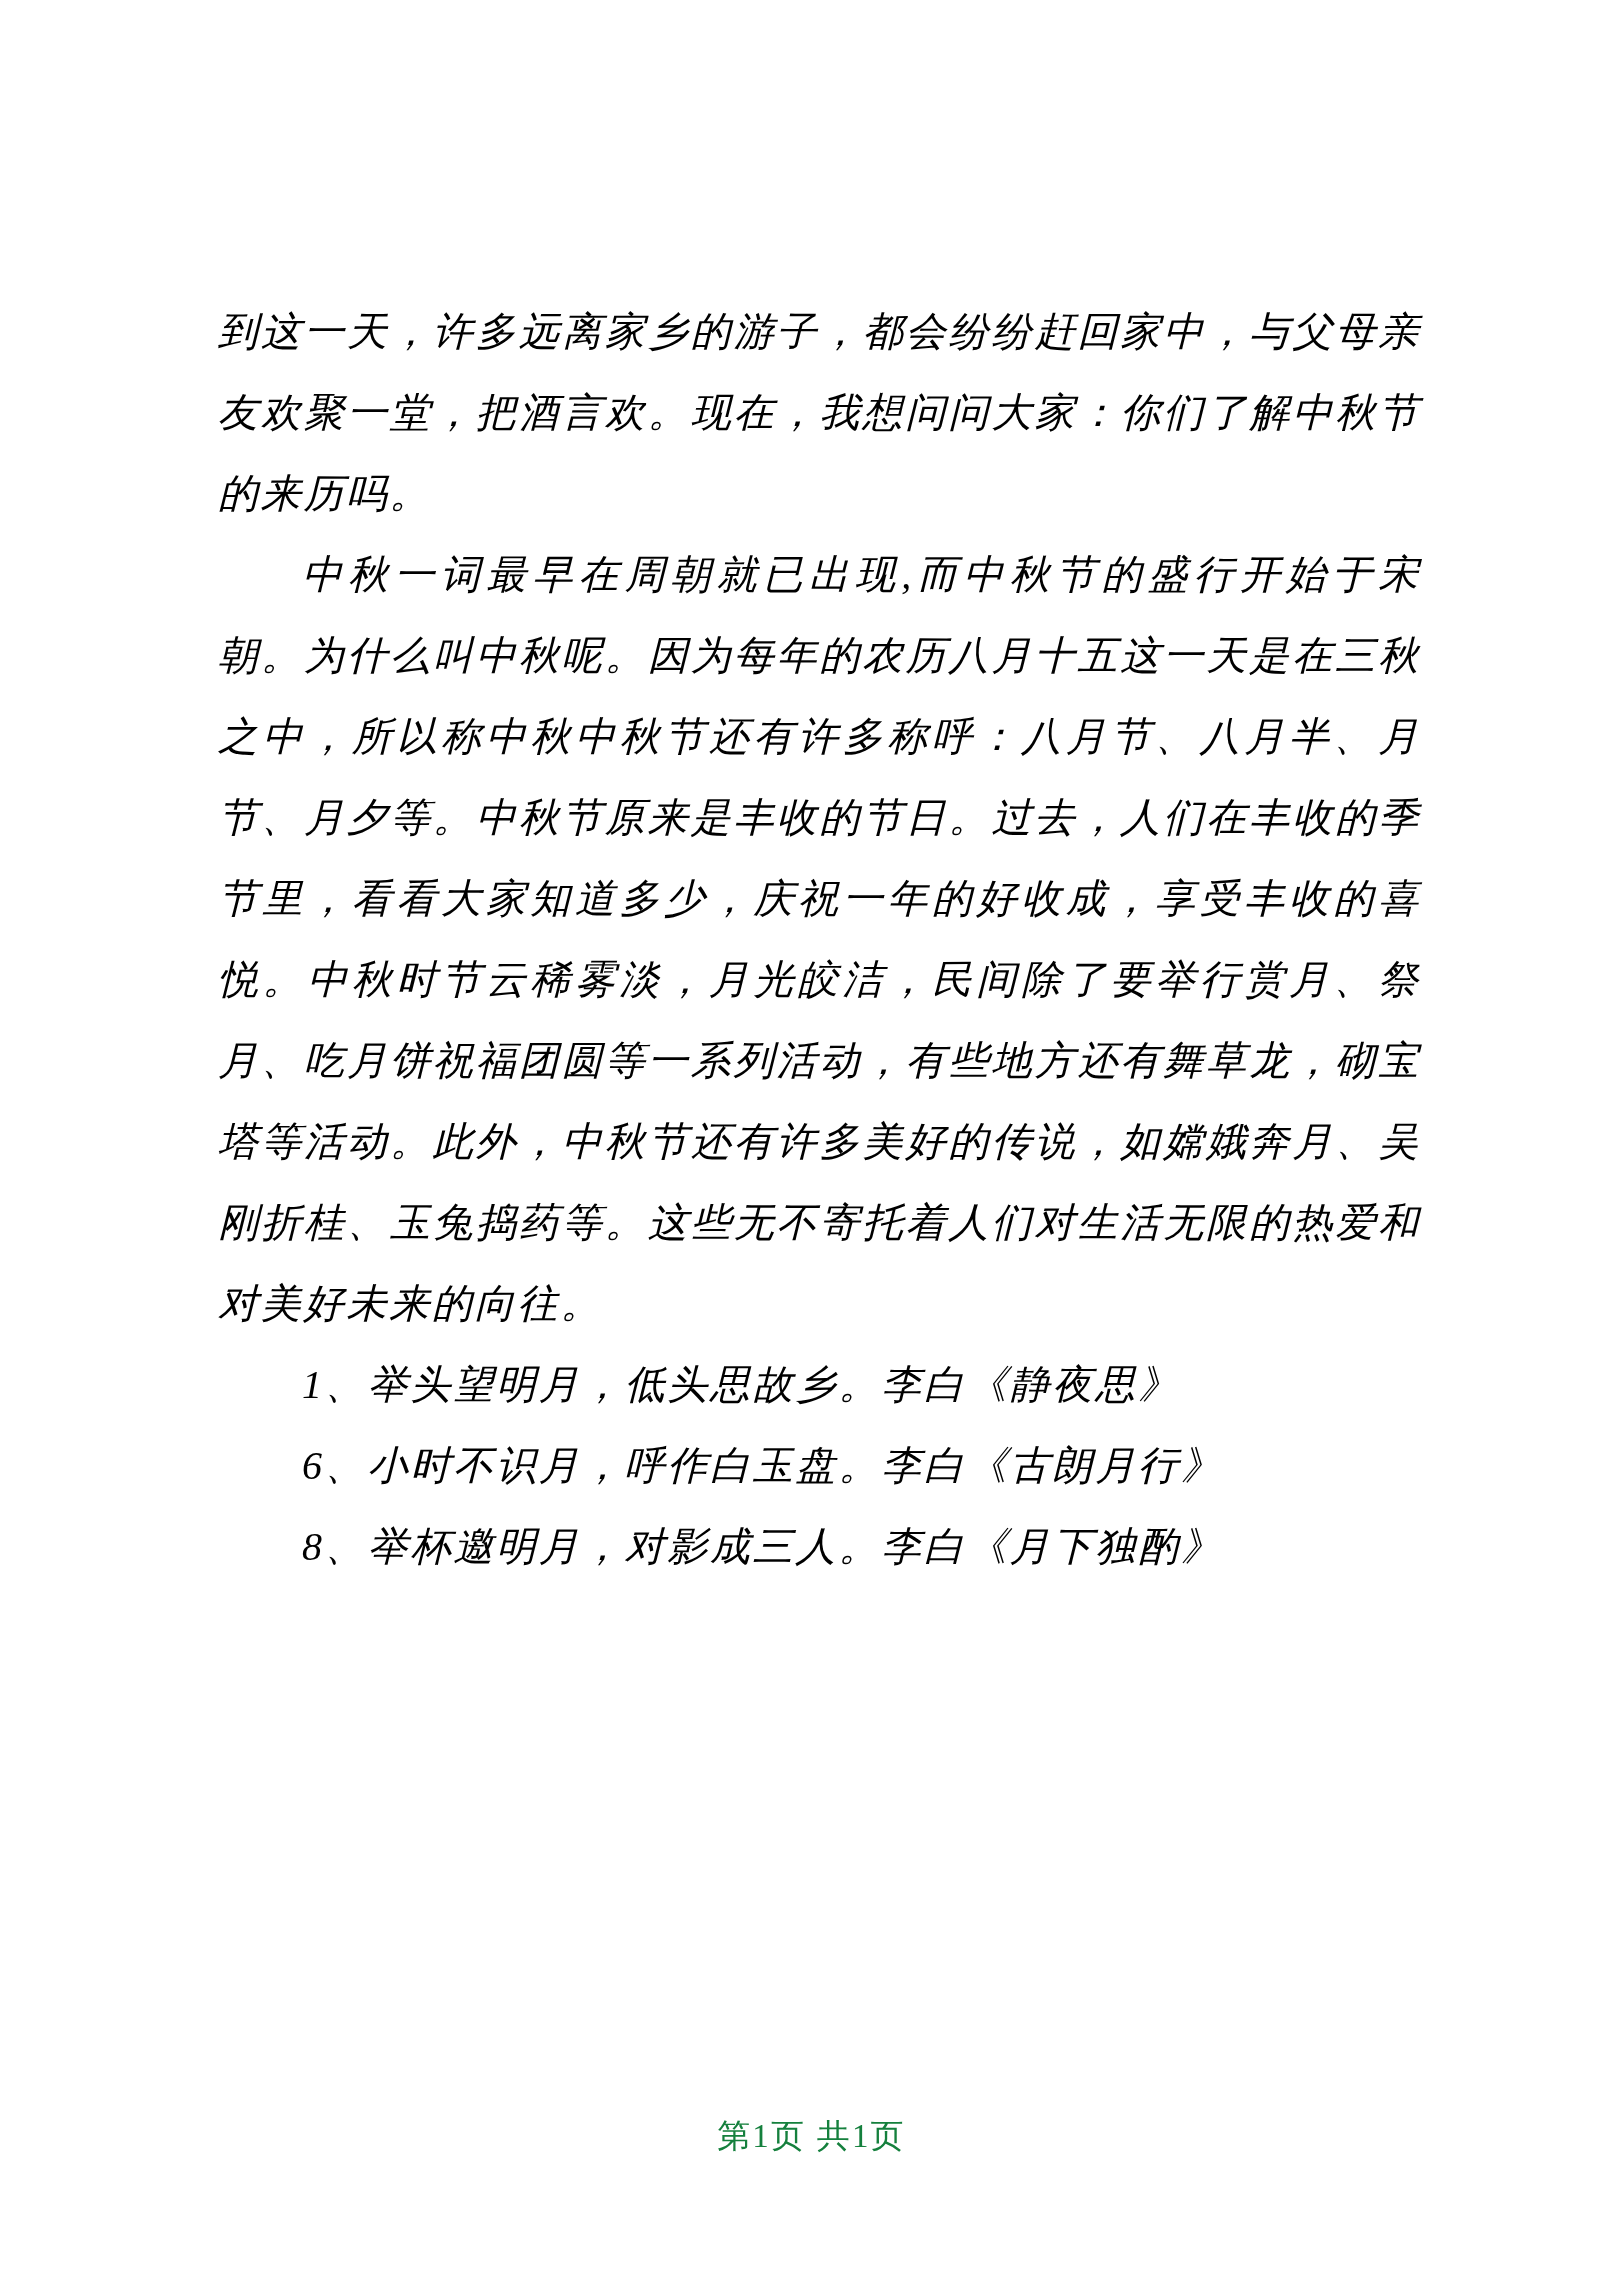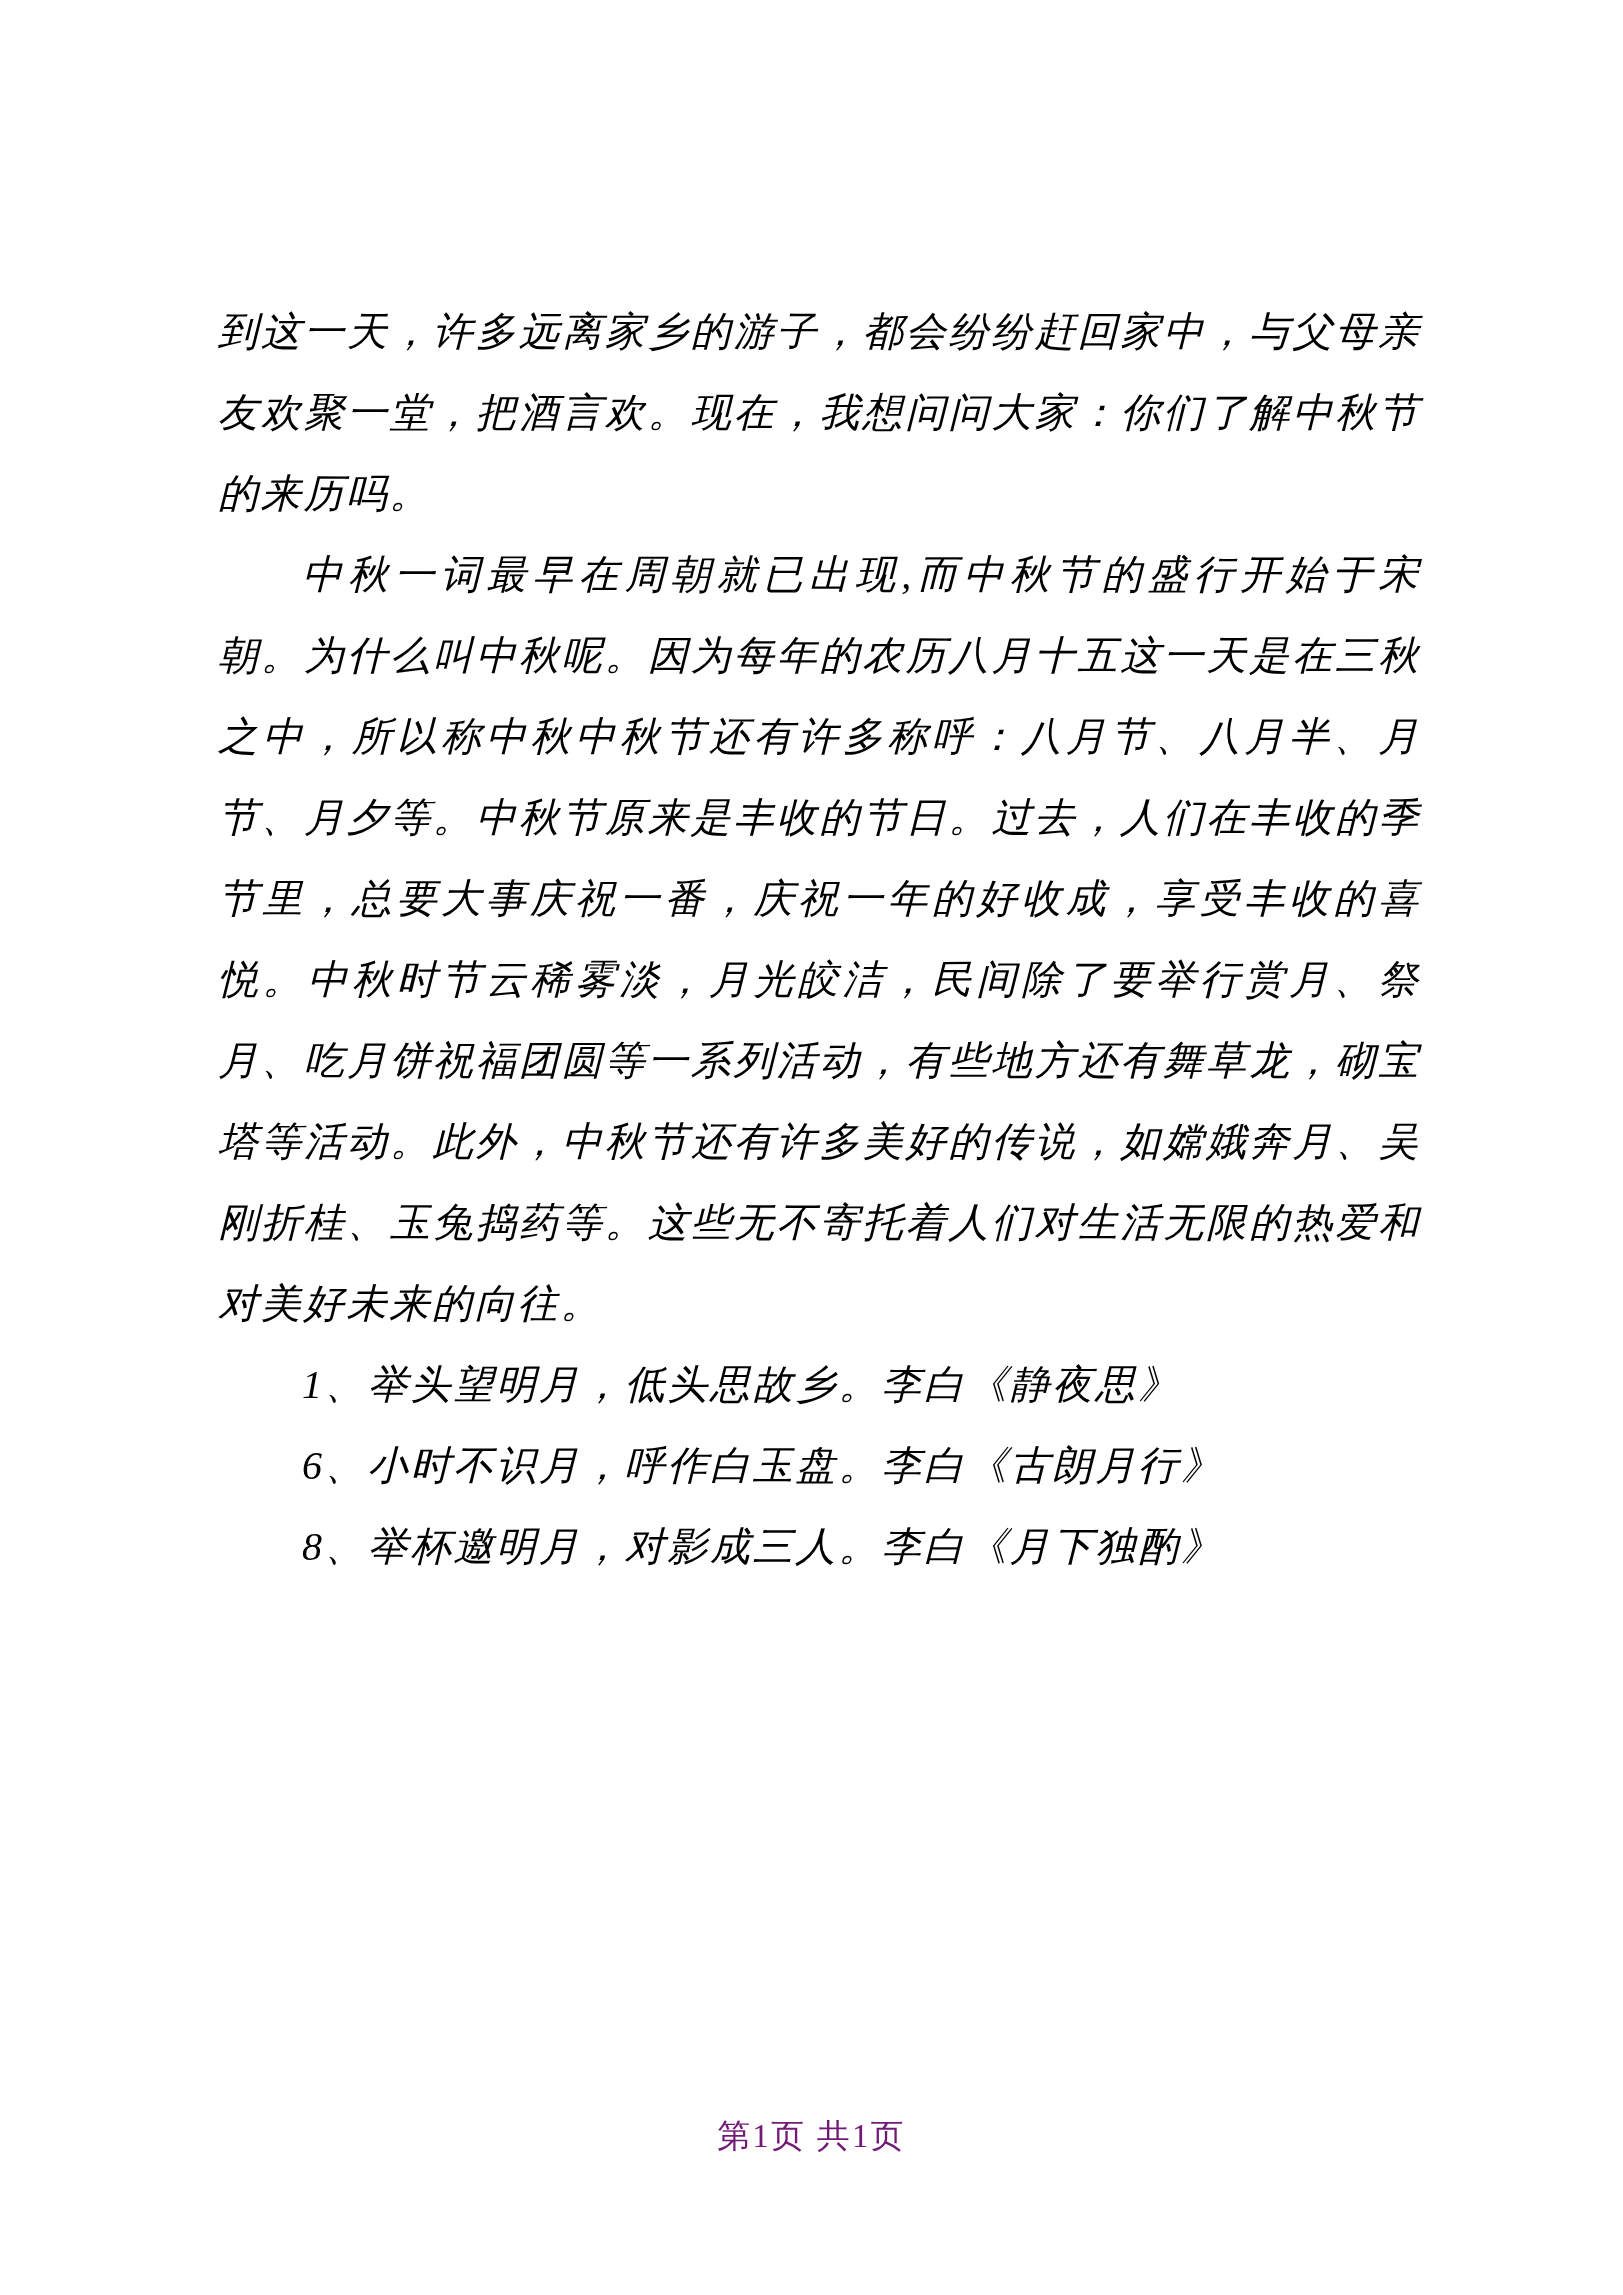--- a/index.html
+++ b/index.html
@@ -42,34 +42,34 @@
   }
   .para.no-indent {
     text-indent: 0;
   }
   .footer {
     position: absolute;
     left: 0;
     top: 2117px;
     width: 1623px;
     text-align: center;
-    color: #701a75;
+    color: #15803d;
     font-size: 33px;
     line-height: 39px;
     font-style: normal;
     letter-spacing: 2.2px;
   }
 </style>
 </head>
 <body>
 
 <div class="page">
   <div class="body-text">
     <p class="para no-indent">到这一天，许多远离家乡的游子，都会纷纷赶回家中，与父母亲友欢聚一堂，把酒言欢。现在，我想问问大家：你们了解中秋节的来历吗。</p>
-    <p class="para">中秋一词最早在周朝就已出现,而中秋节的盛行开始于宋朝。为什么叫中秋呢。因为每年的农历八月十五这一天是在三秋之中，所以称中秋中秋节还有许多称呼：八月节、八月半、月节、月夕等。中秋节原来是丰收的节日。过去，人们在丰收的季节里，总要大事庆祝一番，庆祝一年的好收成，享受丰收的喜悦。中秋时节云稀雾淡，月光皎洁，民间除了要举行赏月、祭月、吃月饼祝福团圆等一系列活动，有些地方还有舞草龙，砌宝塔等活动。此外，中秋节还有许多美好的传说，如嫦娥奔月、吴刚折桂、玉兔捣药等。这些无不寄托着人们对生活无限的热爱和对美好未来的向往。</p>
+    <p class="para">中秋一词最早在周朝就已出现,而中秋节的盛行开始于宋朝。为什么叫中秋呢。因为每年的农历八月十五这一天是在三秋之中，所以称中秋中秋节还有许多称呼：八月节、八月半、月节、月夕等。中秋节原来是丰收的节日。过去，人们在丰收的季节里，看看大家知道多少，庆祝一年的好收成，享受丰收的喜悦。中秋时节云稀雾淡，月光皎洁，民间除了要举行赏月、祭月、吃月饼祝福团圆等一系列活动，有些地方还有舞草龙，砌宝塔等活动。此外，中秋节还有许多美好的传说，如嫦娥奔月、吴刚折桂、玉兔捣药等。这些无不寄托着人们对生活无限的热爱和对美好未来的向往。</p>
     <p class="para">1、举头望明月，低头思故乡。李白《静夜思》</p>
     <p class="para">6、小时不识月，呼作白玉盘。李白《古朗月行》</p>
     <p class="para">8、举杯邀明月，对影成三人。李白《月下独酌》</p>
   </div>
 
   <div class="footer">
     <span>第1页 共1页</span>
   </div>
 </div>
 

